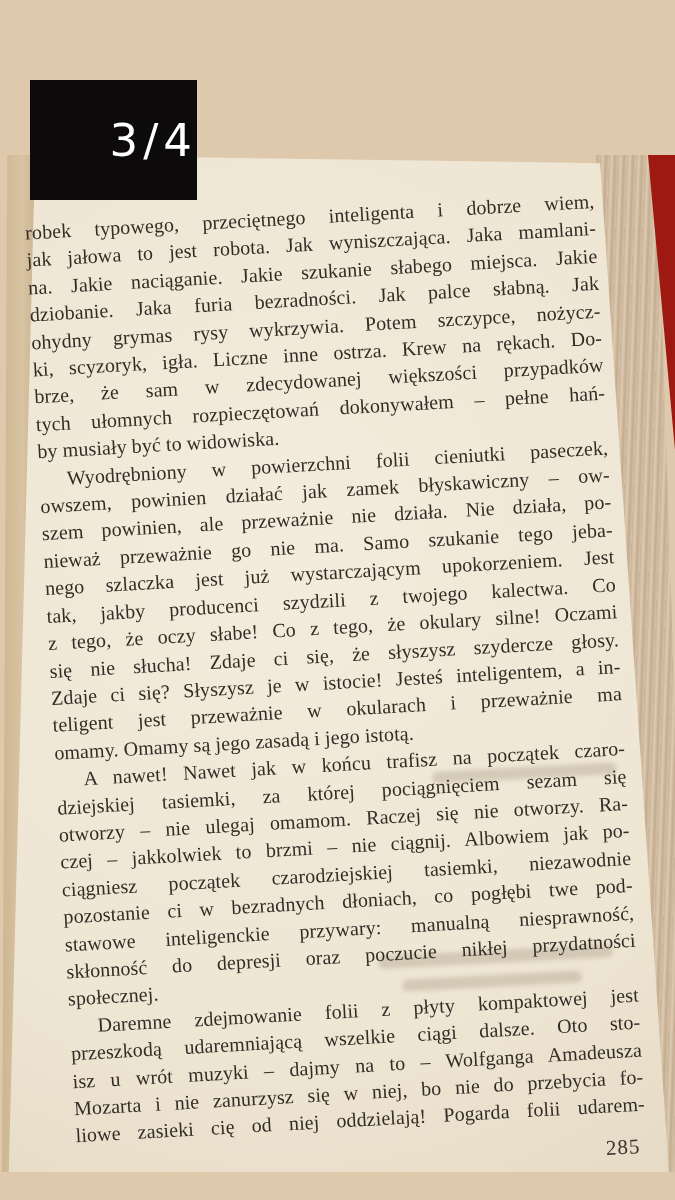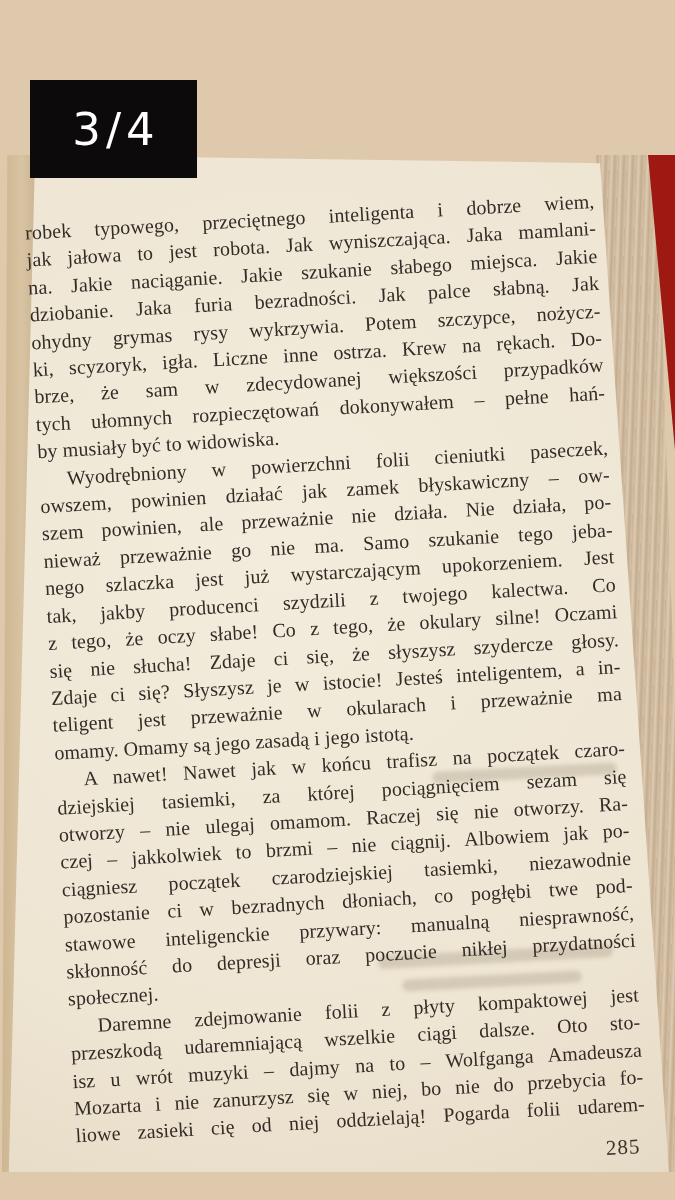--- a/index.html
+++ b/index.html
@@ -94,23 +94,23 @@
     font-size: 21px;
     color: #3c352c;
     transform: rotate(-3deg);
     letter-spacing: 1px;
   }
 
   
   .story-badge {
     position: absolute;
     left: 30px; top: 80px;
-    width: 167px; height: 98px;
+    width: 167px; height: 120px;
     background: var(--badge-bg, #0c0a0b);
-    display: flex; align-items: center; justify-content: center;
+    display: flex; align-items: center; justify-content: flex-end;
   }
   .story-badge .counter {
     font-family: "DejaVu Sans", "Liberation Sans", sans-serif;
     font-size: 45px;
     font-weight: 400;
     color: var(--badge-text, #ffffff);
     letter-spacing: 5px;
     padding-left: 5px;
   }
 </style>

